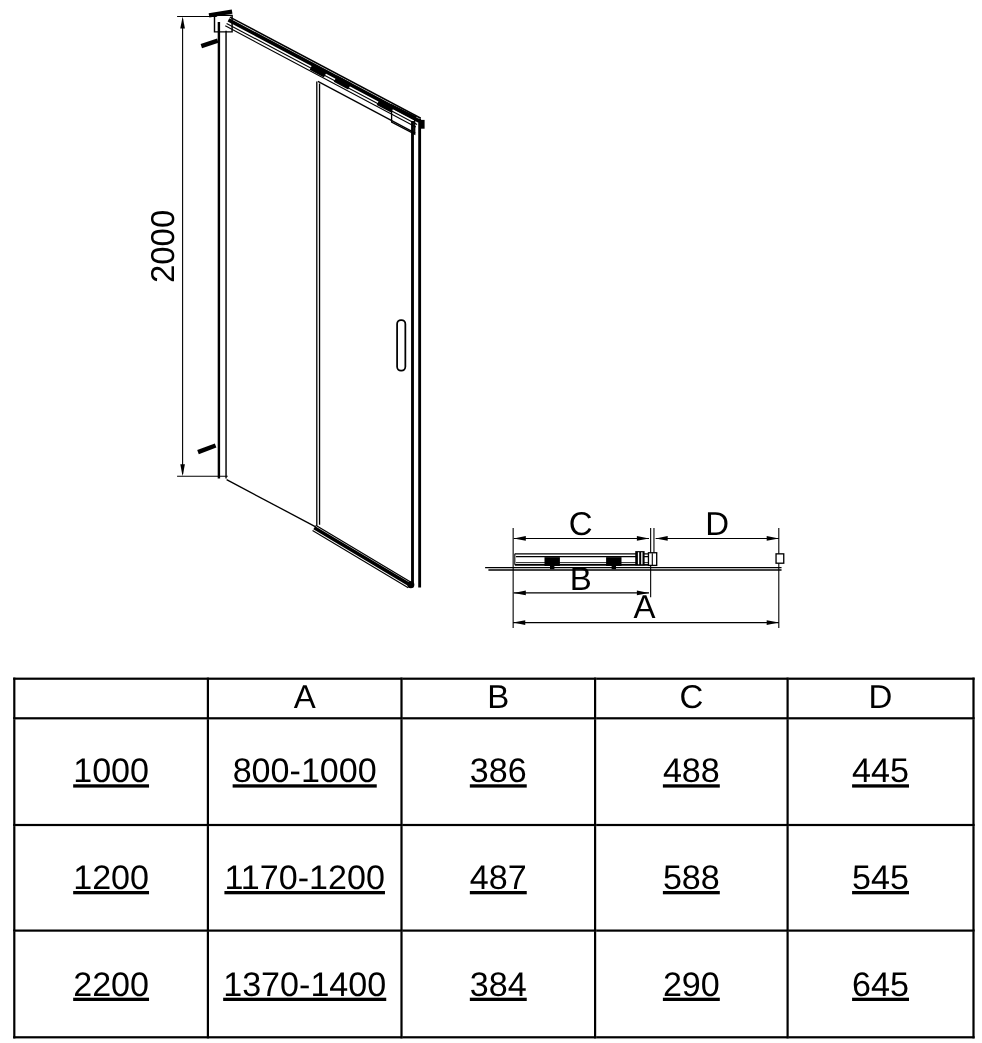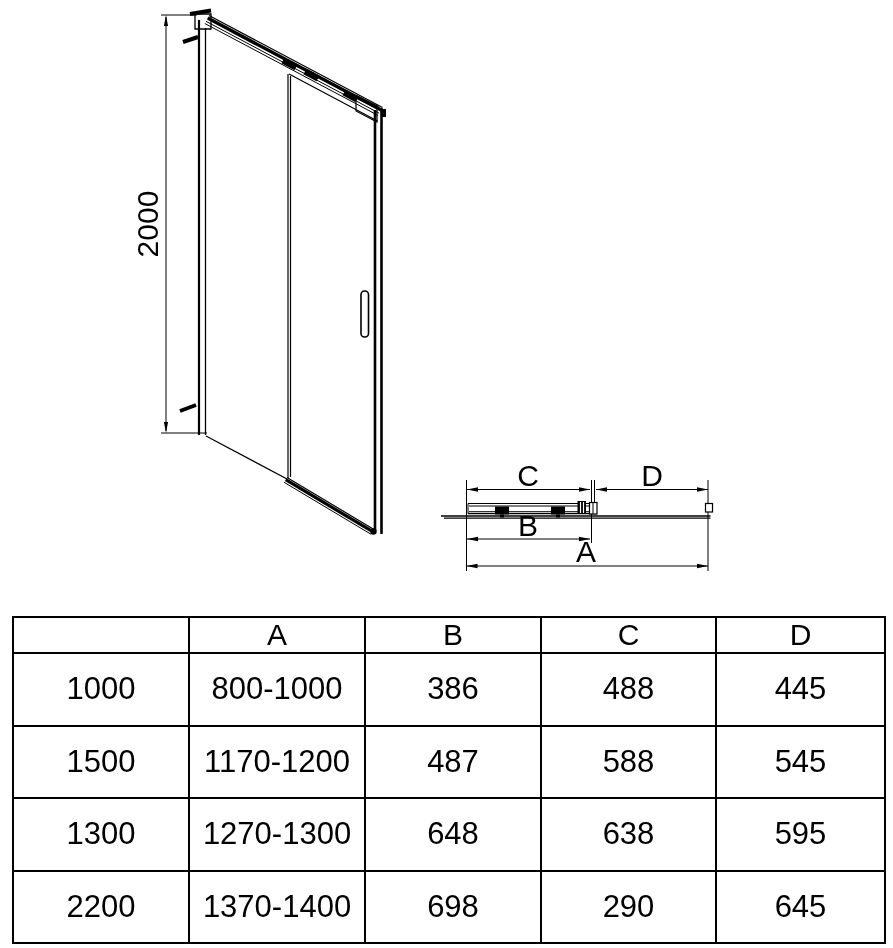--- a/index.html
+++ b/index.html
@@ -16,21 +16,21 @@
     position:absolute;left:12px;top:616px;width:872px;height:328px;
   }
   table.dims{
     width:100%;height:100%;border-collapse:collapse;table-layout:fixed;
   }
   table.dims th,table.dims td{
     border:2px solid #000;text-align:center;vertical-align:middle;
     font-weight:400;padding:0;background:#fff;
   }
   table.dims th{font-size:30px;}
-  table.dims td{font-size:31px;}
+  table.dims td{font-size:31px;text-decoration:underline;}
 </style>
 </head>
 <body>
 
 <svg class="drawing" width="893" height="605" viewBox="0 0 893 605">
 
   <g>
 
     <g>
       <line class="ln" x1="161" y1="15" x2="197" y2="15" stroke-width="1"></line>
@@ -174,35 +174,28 @@
     </thead>
     <tbody>
       <tr>
         <td>1000</td>
         <td>800-1000</td>
         <td>386</td>
         <td>488</td>
         <td>445</td>
       </tr>
       <tr>
-        <td>1500</td>
+        <td>1200</td>
         <td>1170-1200</td>
         <td>487</td>
         <td>588</td>
         <td>545</td>
       </tr>
       <tr>
-        <td>1300</td>
-        <td>1270-1300</td>
-        <td>648</td>
-        <td>638</td>
-        <td>595</td>
-      </tr>
-      <tr>
         <td>2200</td>
         <td>1370-1400</td>
-        <td>698</td>
+        <td>384</td>
         <td>290</td>
         <td>645</td>
       </tr>
     </tbody>
   </table>
 </div>
 
 </body></html>

